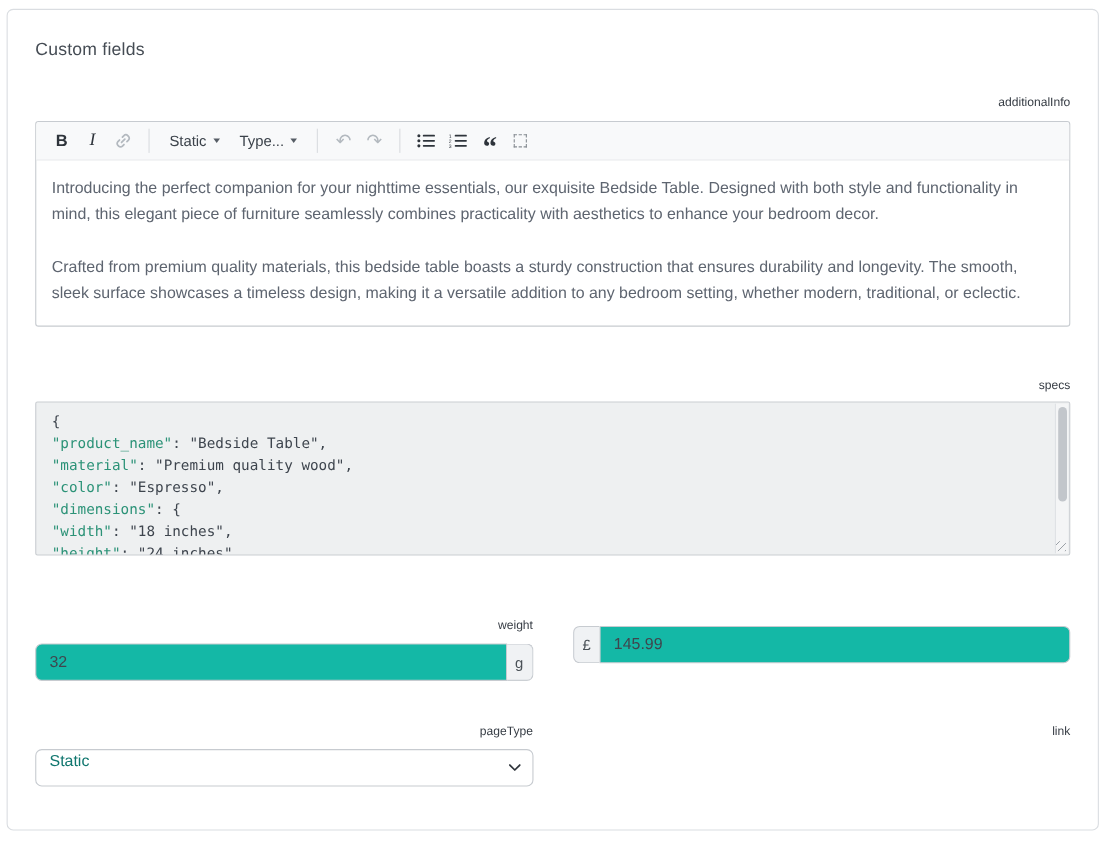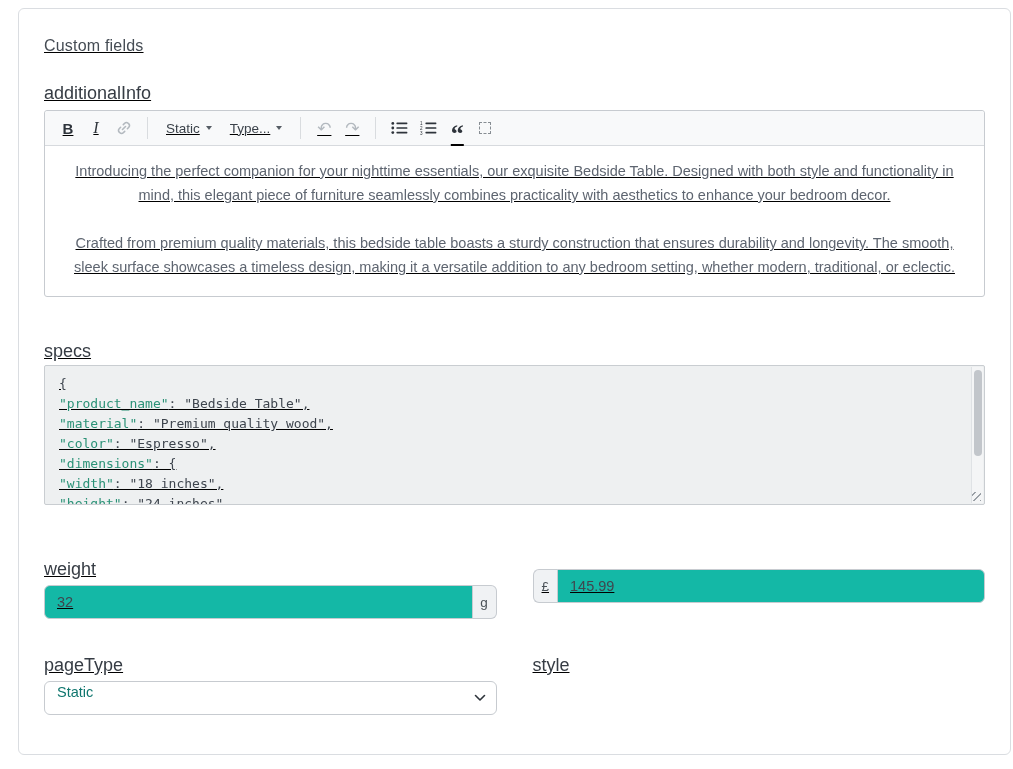--- a/index.html
+++ b/index.html
@@ -1,24 +1,23 @@
 <!DOCTYPE html>
 <html><head>
 <meta charset="utf-8">
 <style>
   * { margin:0; padding:0; box-sizing:border-box; }
   html,body { width:1013px; height:769px; background:#ffffff; font-family:"Liberation Sans", sans-serif; }
   .card {
-    position:absolute; left:18px; top:8px; width:993px; height:747px;
+    position:absolute; left:6px; top:8px; width:993px; height:747px;
     background:#fff; border:1px solid #dadde1; border-radius:6px;
     padding:28px 25px 0 25px;
-    text-decoration:underline;
   }
   .page-title { font-size:16px; line-height:18px; color:#454c54; font-weight:500; letter-spacing:.2px; }
-  .field-label { font-size:18px; line-height:16px; color:#363c44; }
+  .field-label { font-size:11px; line-height:16px; color:#363c44;text-align:right; }
   
   .lbl-additional { margin-top:30px; }
   .editor { margin-top:9px; border:1px solid #c7cbd0; border-radius:3px; background:#fff; }
   .toolbar {
     height:35px; background:#f8f9fa; border-bottom:1px solid #d7dade;
     display:flex; align-items:center; padding:0 10px; gap:2px;
     border-radius:3px 3px 0 0;
   }
   .tb-btn {
     min-width:26px; height:26px; display:flex; align-items:center; justify-content:center;
@@ -28,21 +27,21 @@
   .tb-bold { font-weight:700; font-size:15px; }
   .tb-italic { font-family:"Liberation Serif", serif; font-style:italic; font-size:16px; }
   .tb-muted { color:#b3b9bf; }
   .tb-drop { font-size:13.5px; color:#3b424a; gap:6px; padding:0 8px; }
   .caret { width:0; height:0; border-left:3.5px solid transparent; border-right:3.5px solid transparent; border-top:4.5px solid #565d65; display:inline-block; }
   .tb-sep { width:1px; height:22px; background:#d9dcdf; margin:0 8px; }
   .tb-arrow { font-size:17px; line-height:1; color:#b3b9bf; }
   .tb-quote { font-family:"Liberation Serif", serif; font-weight:700; font-size:26px; line-height:10px; padding-top:12px; }
   .tb-square { width:12px; height:12px; border:1px dashed #878d93; display:inline-block; }
   .editor-content { padding:13px 14px 16px 14px; min-height:150px; border-radius:0 0 3px 3px; }
-  .editor-content p { font-size:14.5px; line-height:24px; color:#5e6570; margin:0 0 24px 0;text-align:center; }
+  .editor-content p { font-size:14.5px; line-height:24px; color:#5e6570; margin:0 0 24px 0; }
   .editor-content p:last-child { margin-bottom:0; }
   
   .lbl-specs { margin-top:46px; }
   .specs-box {
     position:relative; margin-top:6px; height:140px; overflow:hidden;
     background:#eef0f1; border:1px solid #c9cdd1; border-radius:2px;
     padding:8px 28px 0 14px;
     font-family:"DejaVu Sans Mono", monospace; font-size:13px; line-height:20px; color:#3e454e;
   }
   .specs-box .tok-k { color:#2b9277; }
@@ -195,17 +194,17 @@
           <option>Static</option>
         </select>
         <span class="select-chevron">
           <svg width="12" height="8" viewBox="0 0 12 8" fill="none" stroke="#2e343b" stroke-width="1.6" stroke-linecap="round" stroke-linejoin="round">
             <polyline points="1.5,1.5 6,6 10.5,1.5"></polyline>
           </svg>
         </span>
       </div>
     </div>
     <div class="col">
-      <div class="field-label">style</div>
+      <div class="field-label">link</div>
     </div>
   </div>
 
 </div>
 
 </body></html>

